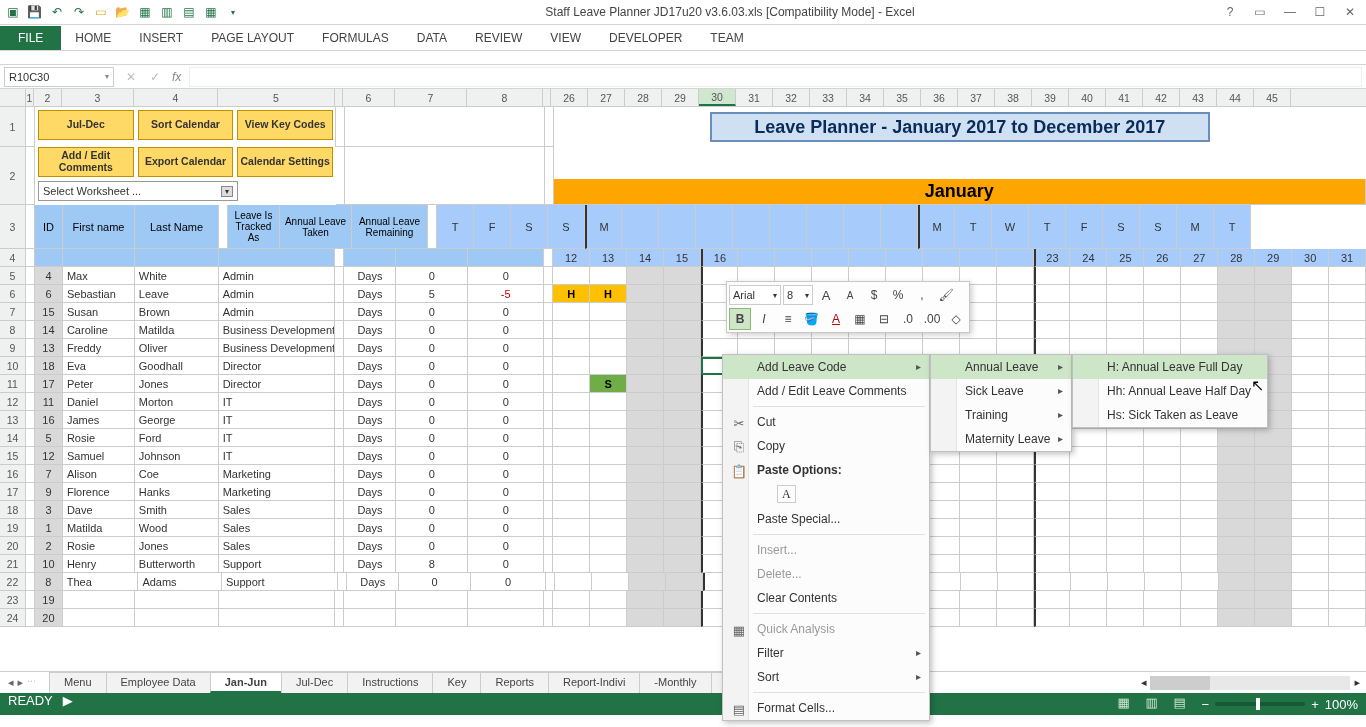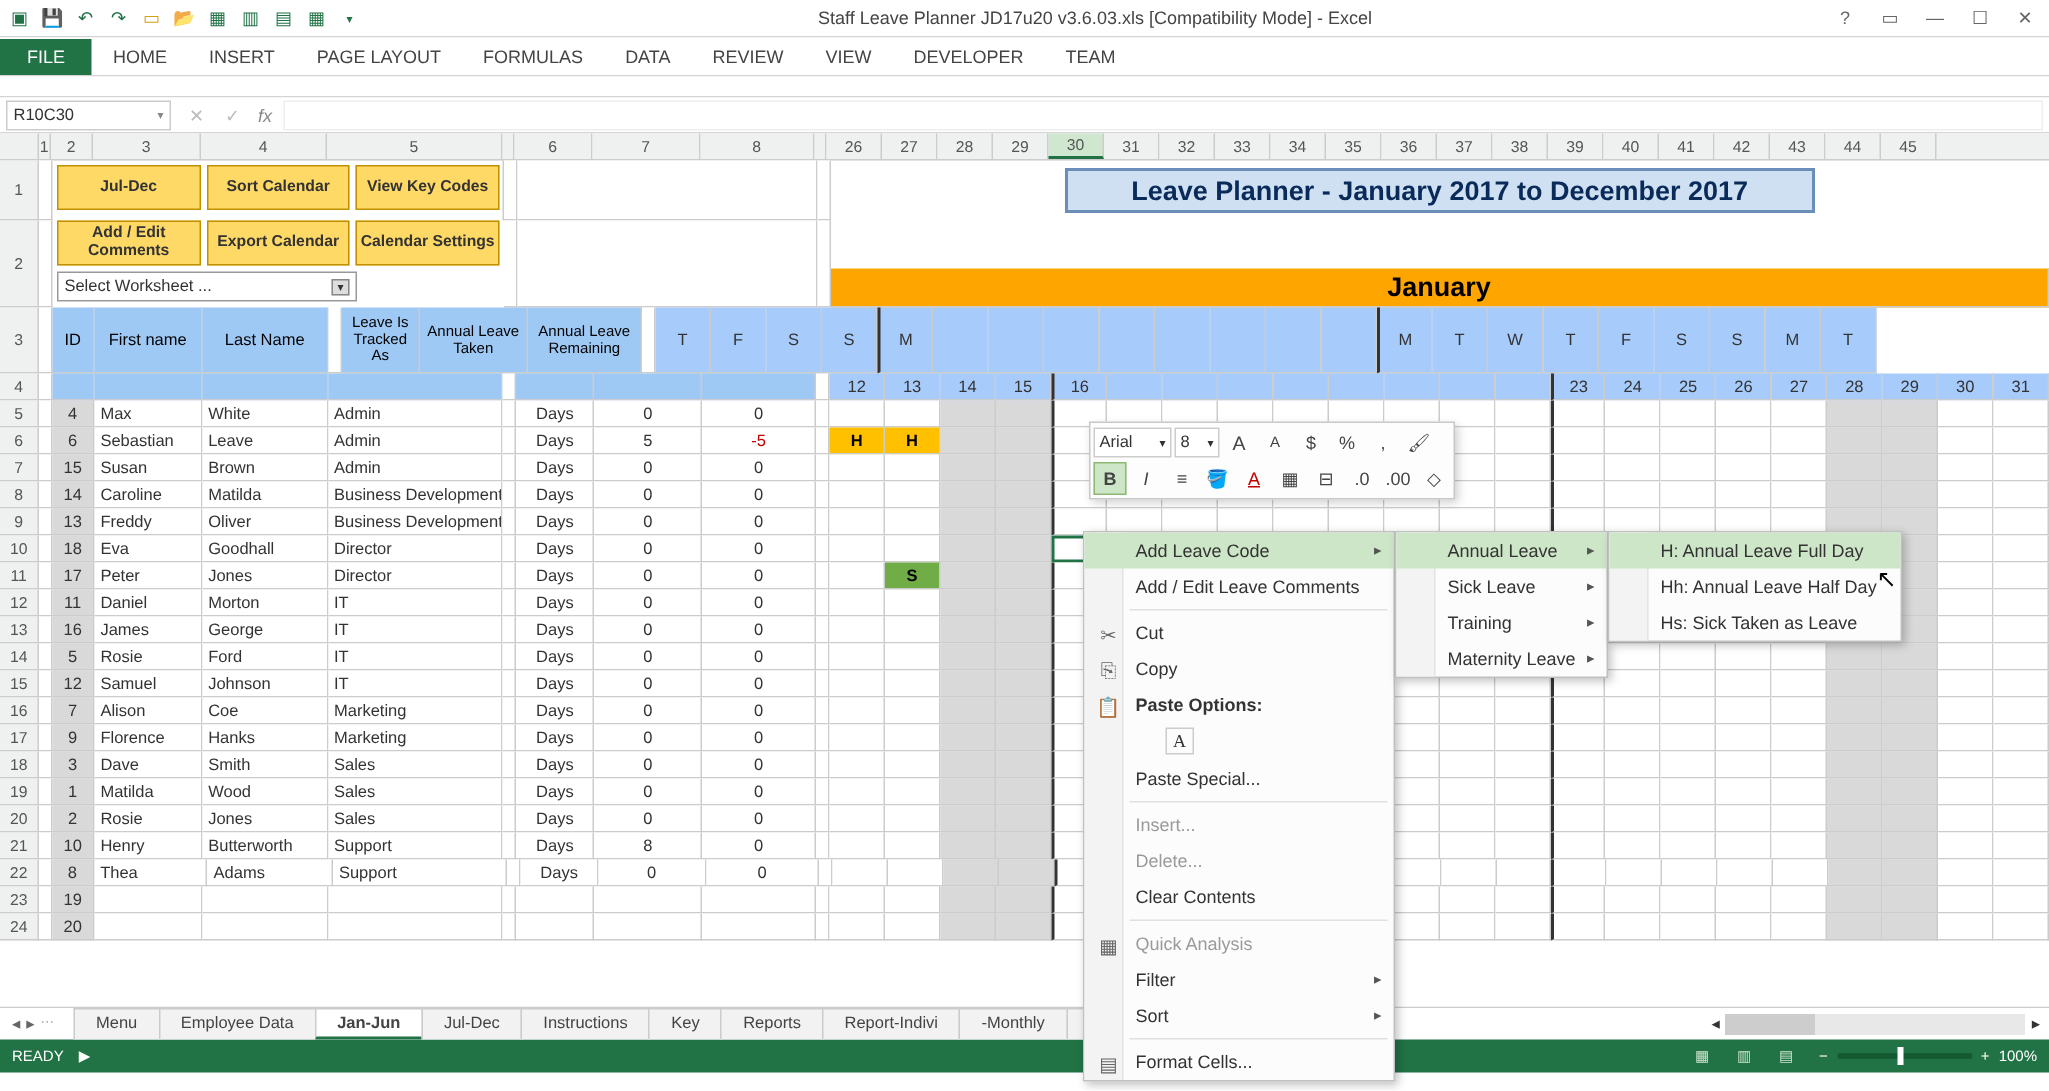--- a/index.html
+++ b/index.html
@@ -81,21 +81,21 @@
 
 .sheetbar { height:22px; background:#fff; border-top:1px solid #ccc; display:flex; align-items:center; font-size:11px; }
 .sheet-nav { width:50px; display:flex; gap:4px; padding-left:8px; color:#666; }
 .sheet-tabs { display:flex; }
 .stab { padding:3px 14px; border:1px solid #ccc; border-bottom:none; background:#f2f2f2; margin-left:-1px; cursor:pointer; color:#444; }
 .stab.active { background:#fff; font-weight:bold; border-bottom:2px solid #217346; }
 .stab-add { width:22px; text-align:center; color:#666; padding:3px 6px; }
 .sheet-scroll { flex:1; display:flex; align-items:center; justify-content:flex-end; padding-right:6px; gap:4px; }
 
 
-.status { height:22px; background:#217346; color:#fff; display:flex; align-items:center; font-size:10px; padding:0 8px; }
+.status { height:22px; background:#217346; color:#fff; display:flex; font-size:13px; padding:0 8px; }
 .status .sp { flex:1; }
 .status .vbtn { width:26px; height:18px; display:inline-flex; align-items:center; justify-content:center; color:#cfe6cf; margin:0 1px; }
 .status .zoom { margin-left:8px; display:flex; align-items:center; gap:6px; }
 .status .slider { width:90px; height:4px; background:#145a32; position:relative; border-radius:2px; }
 .status .slider .th { position:absolute; left:45%; top:-4px; width:4px; height:12px; background:#fff; }
 </style>
 </head>
 <body>
 
 <div class="titlebar">

